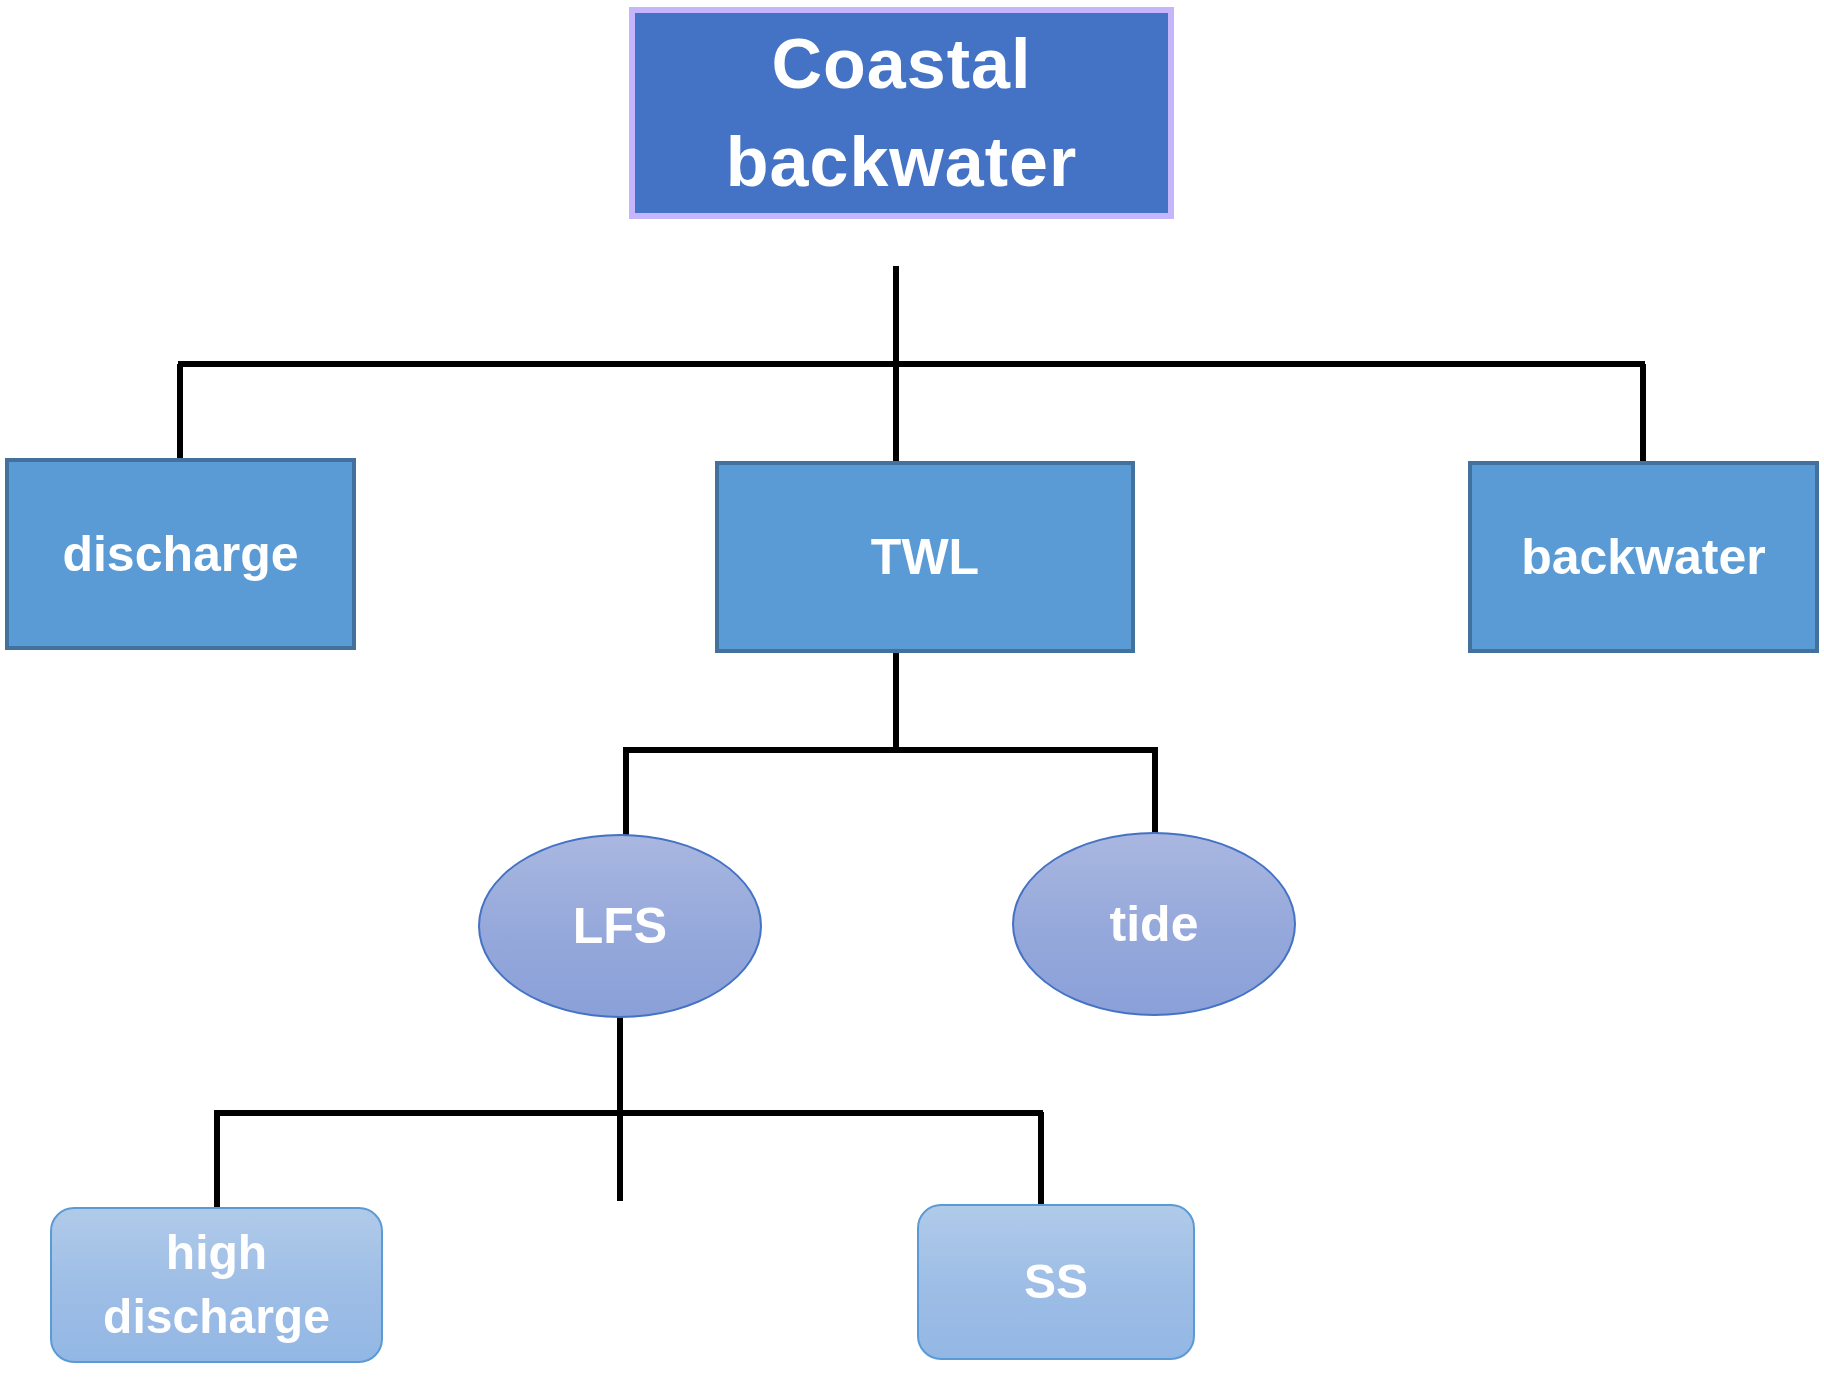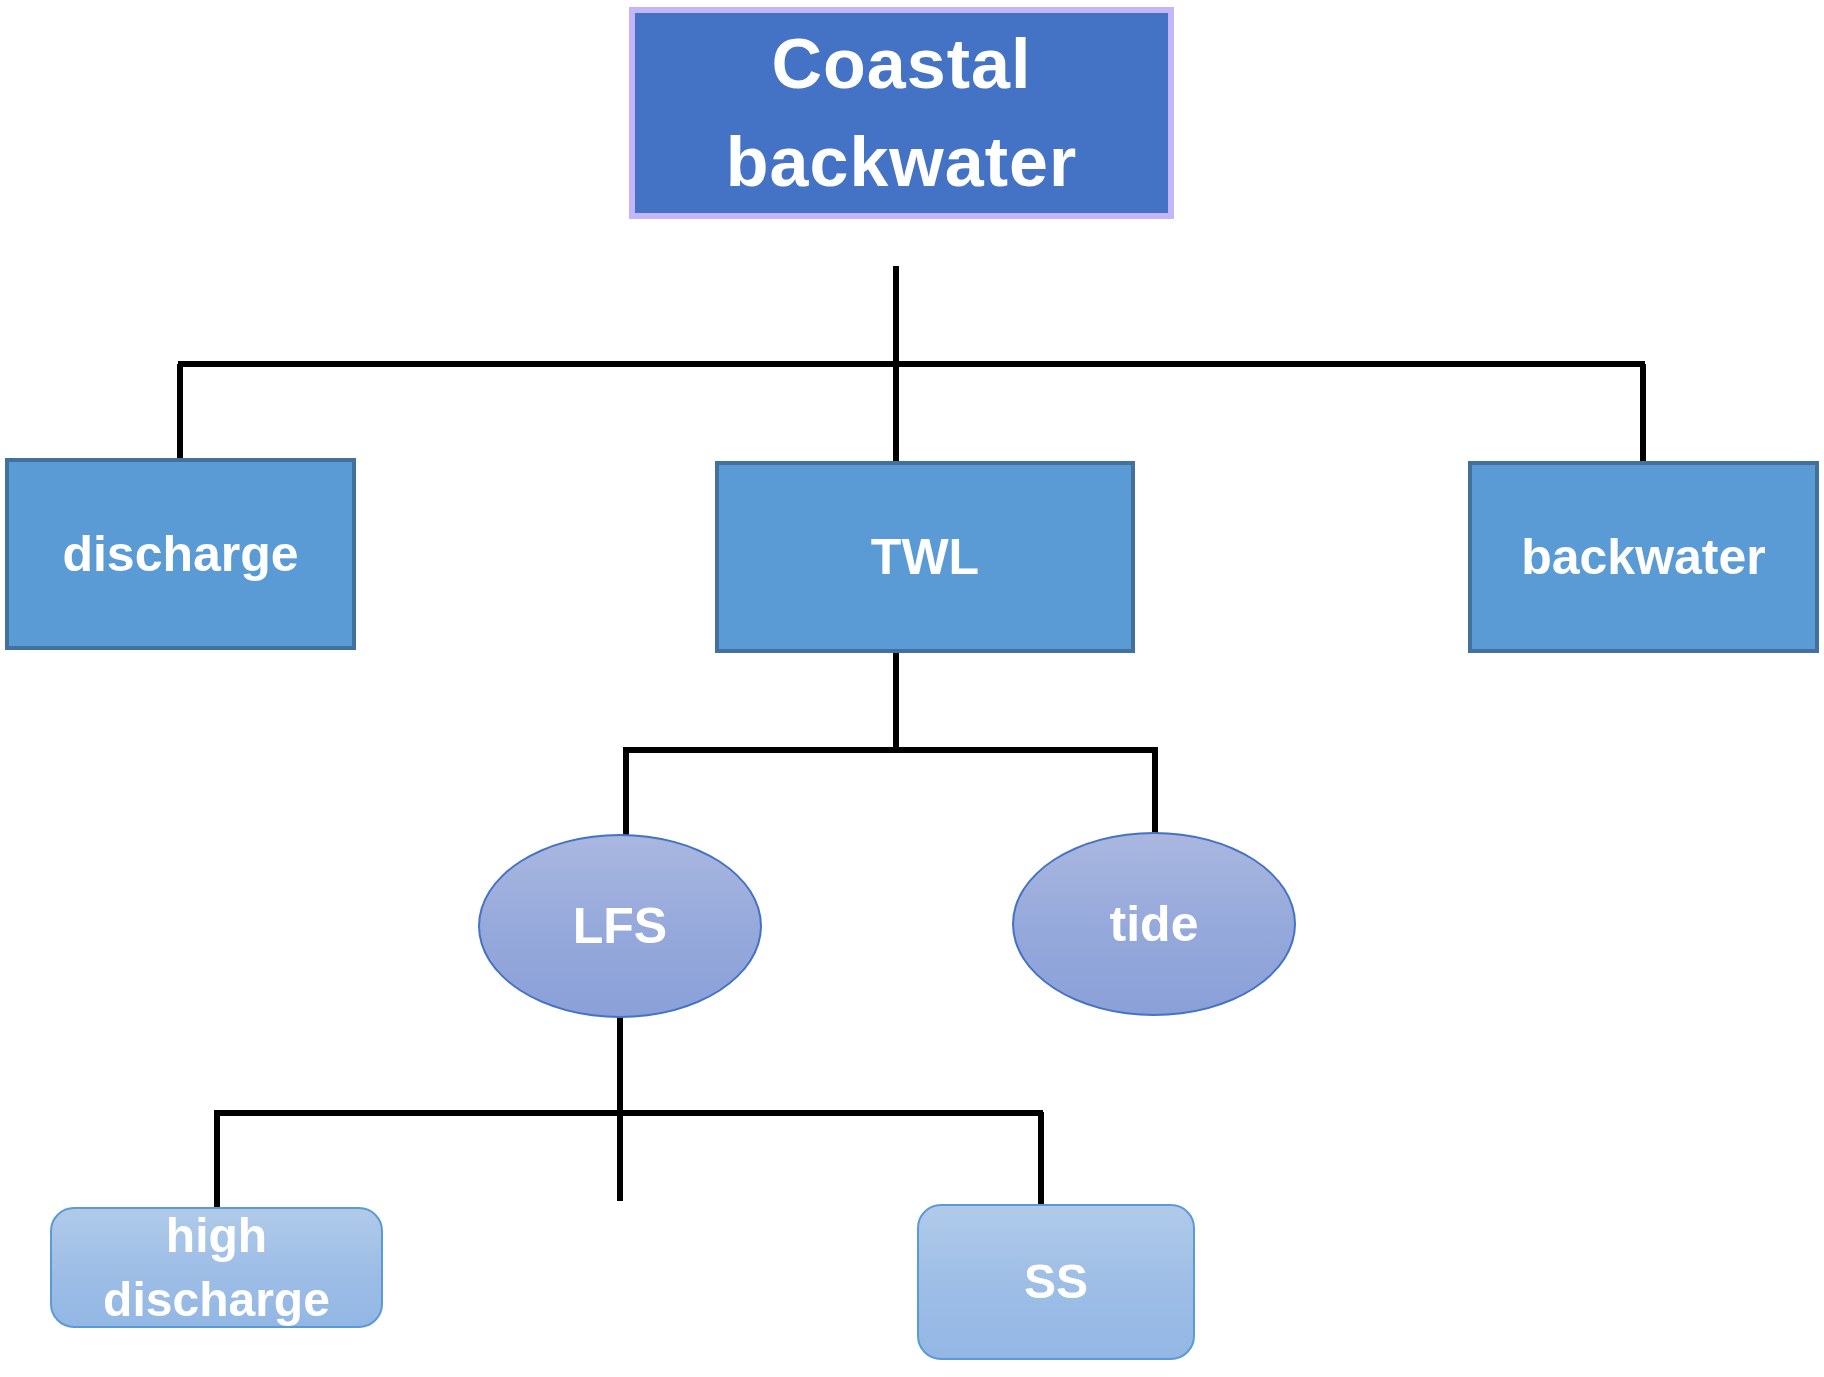--- a/index.html
+++ b/index.html
@@ -17,21 +17,21 @@
   .n-twl { left: 715px; top: 461px; width: 420px; }
   .n-topology { left: 1468px; top: 461px; width: 351px; }
   .ell { border-radius: 50%; border: 2px solid #4472c4;
          background: linear-gradient(to bottom, #a9b7e0 0%, #95a8db 55%, #8aa0d8 100%);
          font-size: 50px; }
   .n-lfs { left: 478px; top: 834px; width: 284px; height: 184px; }
   .n-tide { left: 1012px; top: 832px; width: 284px; height: 184px; }
   .leaf { border: 2px solid #5b9bd5; border-radius: 24px;
           background: linear-gradient(to bottom, #b0cae9 0%, #9dbde6 55%, #93b7e4 100%);
           font-size: 48px; line-height: 64px; }
-  .n-high { left: 50px; top: 1207px; width: 333px; height: 121px; }
+  .n-high { left: 50px; top: 1207px; width: 333px; height: 156px; }
   .n-compound { left: 455px; top: 1200px; width: 334px; height: 156px; }
   .n-ss { left: 917px; top: 1204px; width: 278px; height: 156px; }
   .line { position: absolute; background: #000000; }
 </style>
 </head>
 <body>
 
 <div id="diagram">
 
   <div class="line" style="left:893px; top:266px; width:6px; height:195px;"></div>

